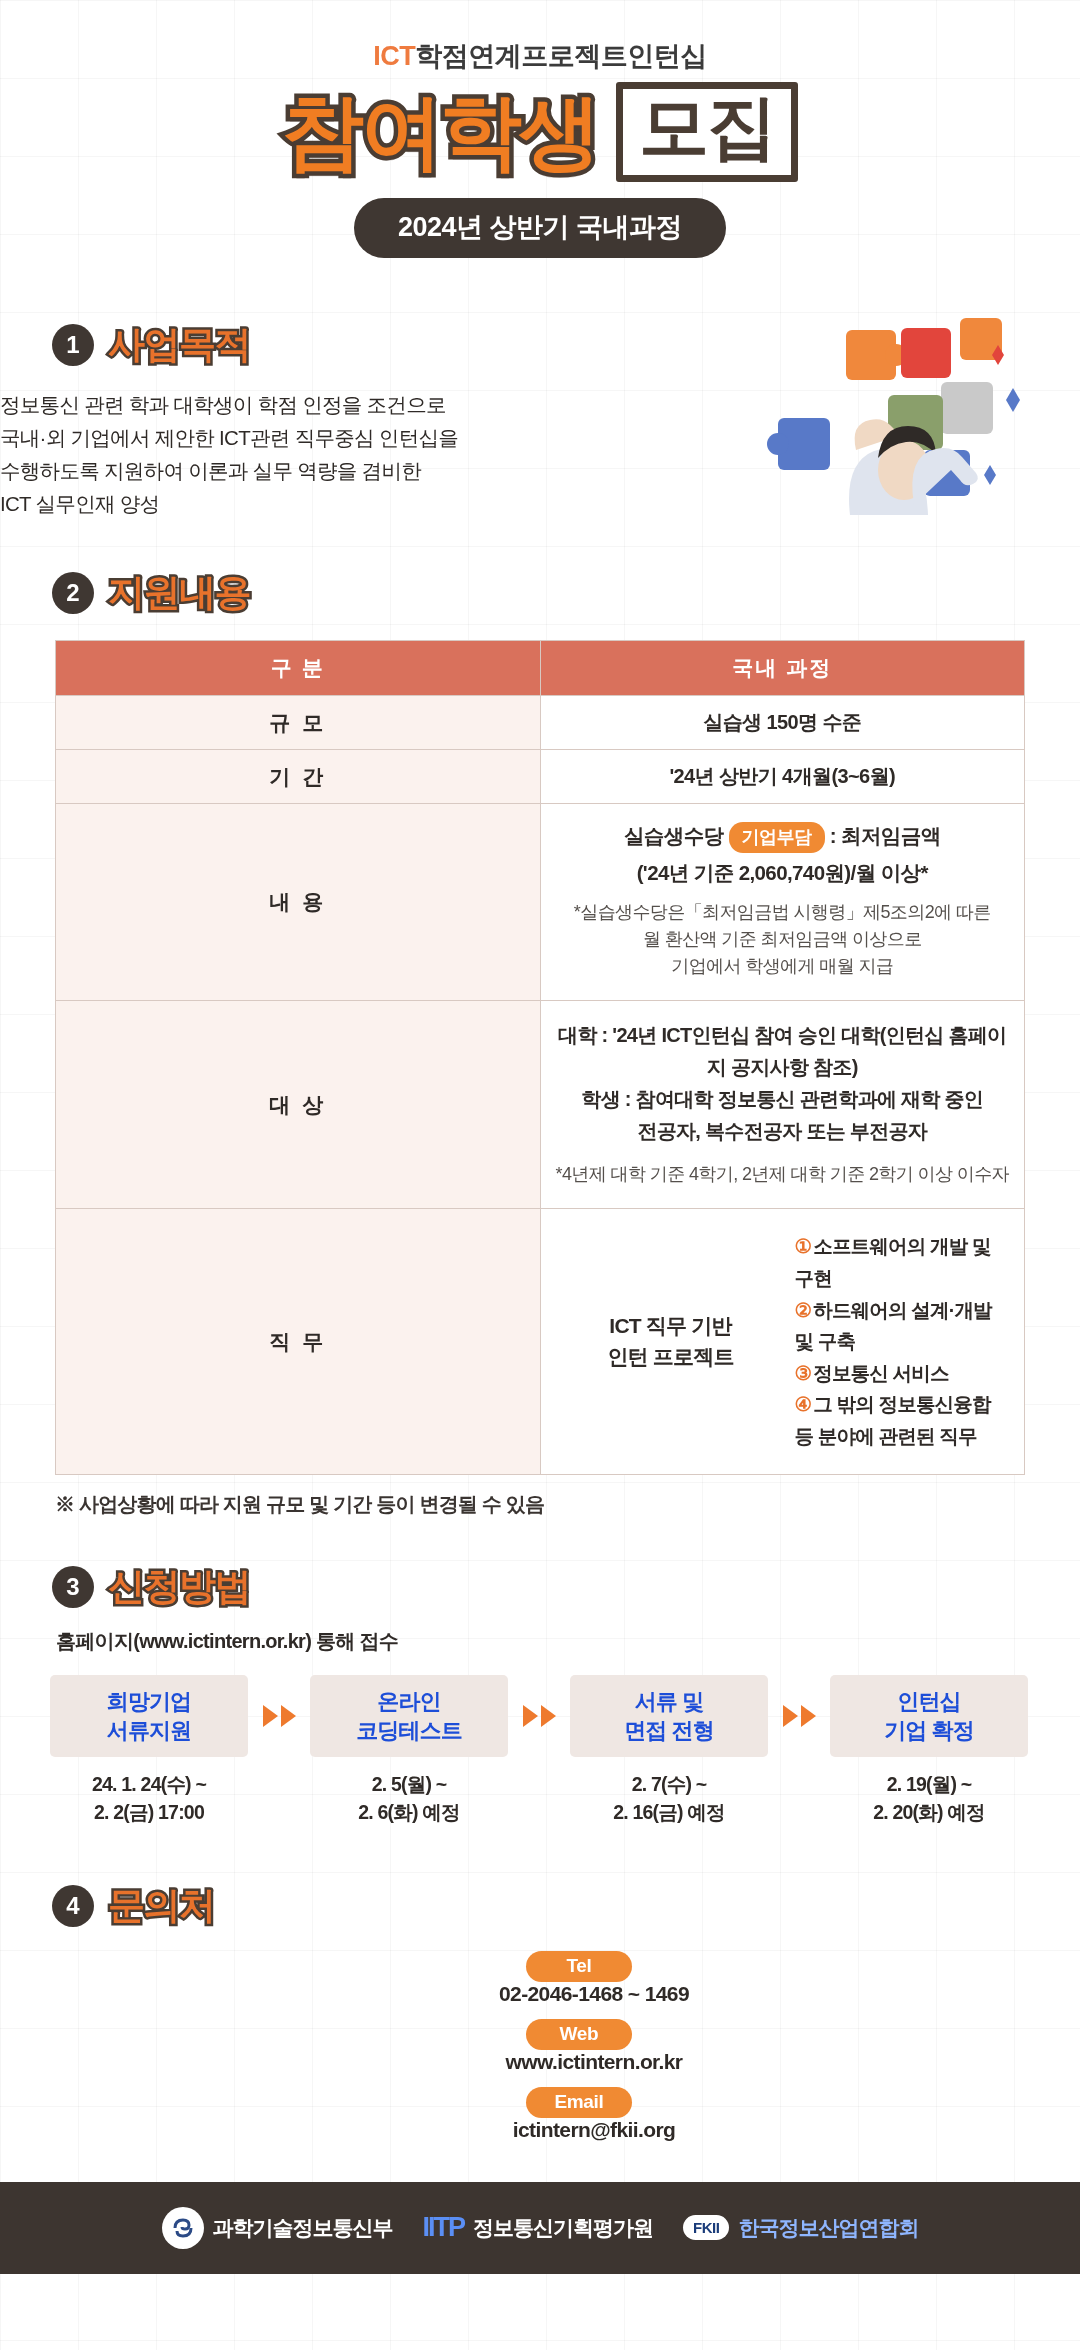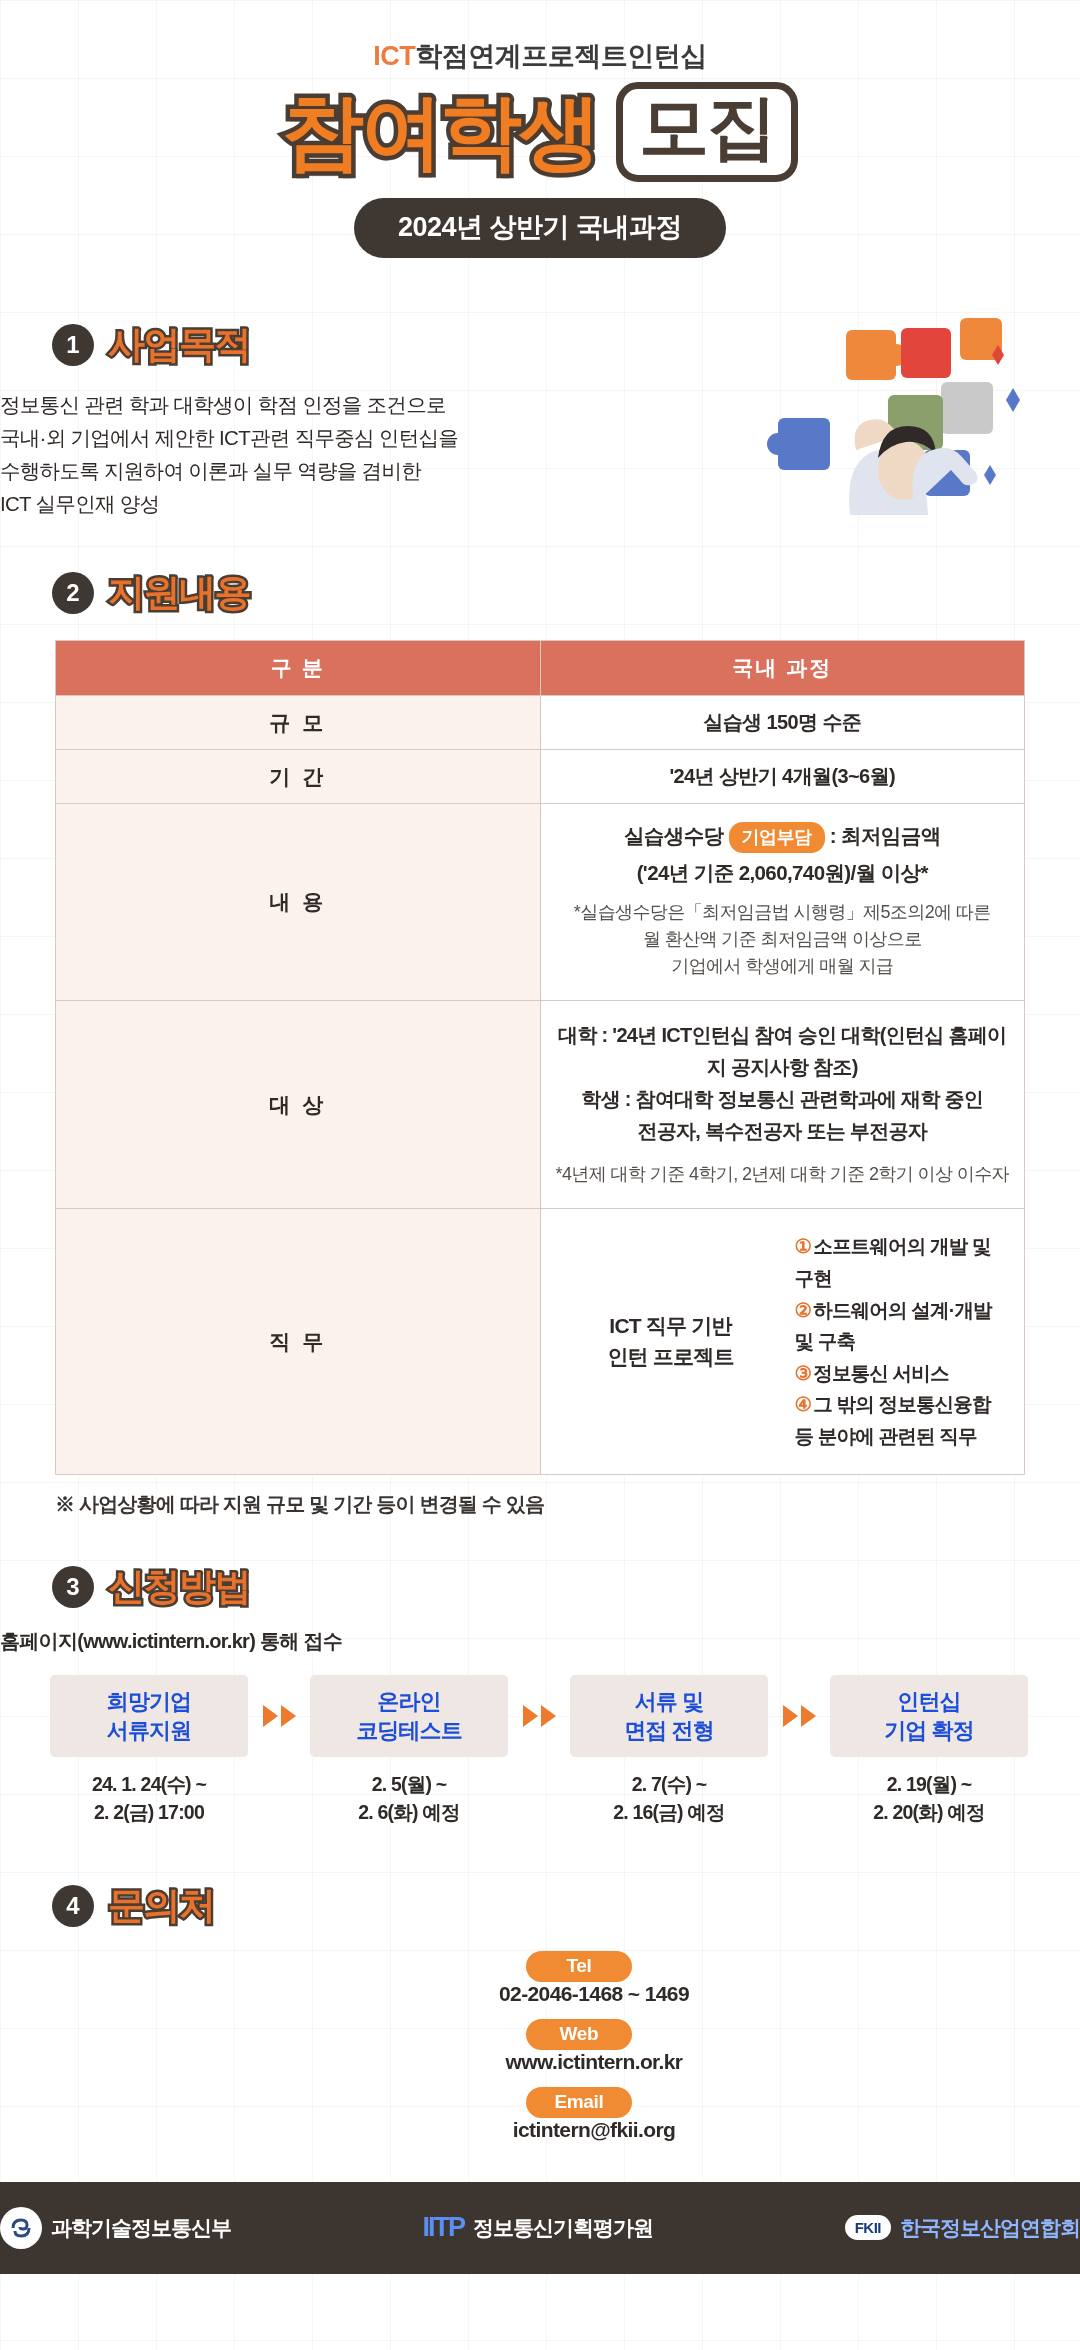--- a/index.html
+++ b/index.html
@@ -47,21 +47,21 @@
     paint-order: stroke fill;
     text-shadow: 0 5px 0 rgba(74,61,51,0.25);
     line-height: 1.12;
   }
   .title-box {
     font-size: 70px;
     font-weight: bold;
     letter-spacing: -2px;
     color: #4a3d33;
     border: 7px solid #4a3d33;
-    border-radius: 22px;
+    border-radius: 3px;
     padding: 2px 16px 10px 16px;
     line-height: 1.05;
     background: #fff;
   }
   .subtitle-pill {
     display: inline-block;
     margin-top: 16px;
     background: #3f3732;
     color: #ffffff;
     font-size: 27px;
@@ -208,20 +208,21 @@
     margin: 16px auto 0 auto;
     font-size: 20px;
     color: #3a3431;
     letter-spacing: -0.8px;
     font-weight: 600;
   }
 
   
   .s3 { margin-top: 44px; }
   .s3-sub {
+    padding-left: 56px;
     margin-top: 16px;
     font-size: 20px;
     letter-spacing: -0.7px;
     color: #2f2a27;
     font-weight: 600;
   }
   .steps {
     width: 980px;
     margin: 20px auto 0 auto;
     display: flex;
@@ -298,21 +299,21 @@
     font-weight: 600;
   }
 
   
   .footer {
     margin-top: 40px;
     height: 92px;
     background: #3d3530;
     display: flex;
     align-items: center;
-    justify-content: space-between;
+    justify-content: center;
     gap: 30px;
   }
   .logo {
     display: flex;
     align-items: center;
     gap: 9px;
     color: #fff;
   }
   .logo-mark {
     width: 42px; height: 42px;

